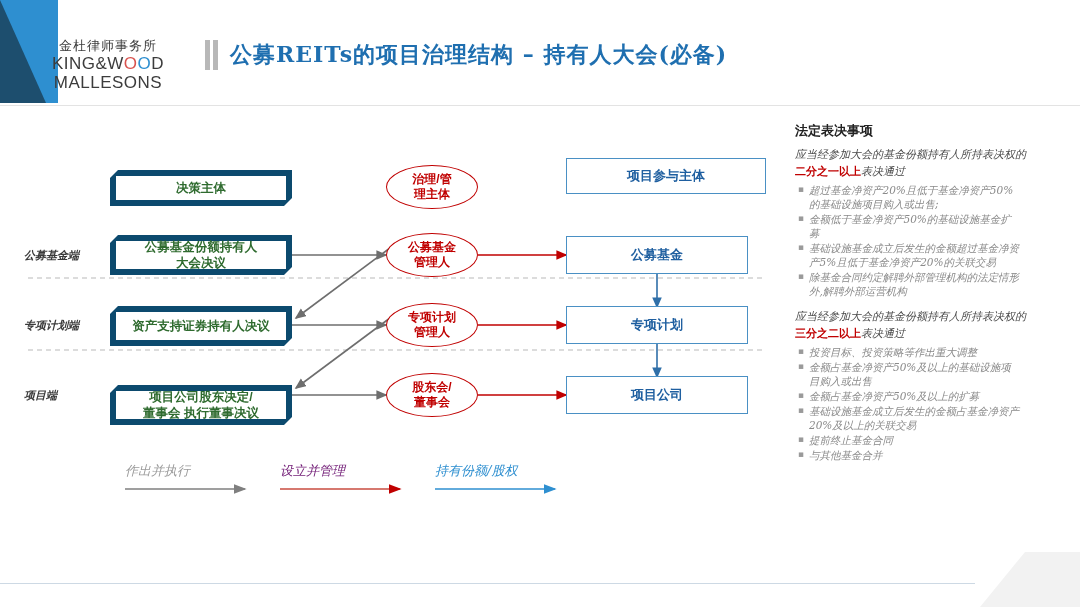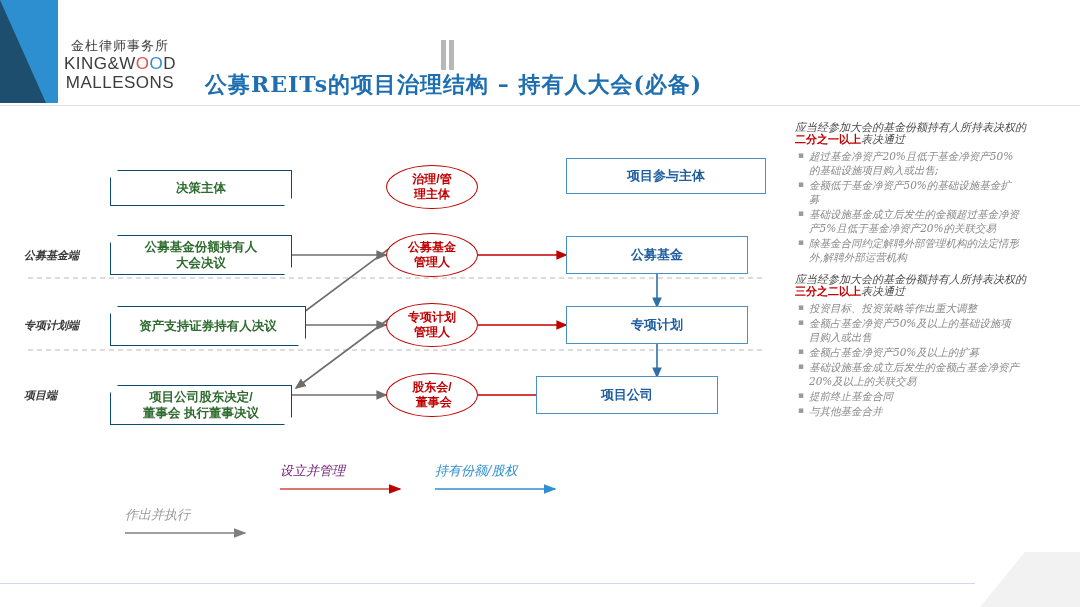--- a/index.html
+++ b/index.html
@@ -2,43 +2,43 @@
 <html><head>
 <meta charset="utf-8">
 <style>
   html,body{margin:0;padding:0;}
   body{
     width:1080px;height:607px;overflow:hidden;background:#ffffff;
     font-family:"Liberation Sans","DejaVu Sans",sans-serif;position:relative;
   }
   
   #corner-graphic{position:absolute;left:0;top:0;width:58px;height:103px;}
-  #logo{position:absolute;left:60px;top:38px;width:120px;text-align:center;color:#3c3c3c;}
+  #logo{position:absolute;left:48px;top:38px;width:120px;text-align:center;color:#3c3c3c;}
   #logo .cn{font-size:13px;letter-spacing:1px;line-height:15px;white-space:nowrap;}
   #logo .en1{font-size:17px;line-height:19px;letter-spacing:.5px;margin-top:1px;}
   #logo .en2{font-size:17px;line-height:19px;letter-spacing:.5px;}
   #logo .o-red{color:#d9534f;}
   #logo .o-blue{color:#2e8fd0;}
 
-  #title-wrap{position:absolute;left:205px;top:40px;display:flex;align-items:center;flex-direction:column;}
+  #title-wrap{position:absolute;left:205px;top:40px;display:flex;align-items:center;}
   .title-bars{display:flex;gap:3px;margin-right:12px;}
   .title-bars span{display:block;width:5px;height:30px;background:#b8b8b8;}
   #slide-title{font-family:"DejaVu Serif","Liberation Serif",serif;font-weight:bold;
     font-size:22px;color:#1f6fb0;letter-spacing:1px;white-space:nowrap;}
 
   #header-rule{position:absolute;left:0;top:105px;width:1080px;height:1px;background:#e3e3e3;}
 
   
   #diagram{position:absolute;left:0;top:110px;width:790px;height:430px;}
   svg#wires{position:absolute;left:0;top:0;width:790px;height:430px;}
 
   .row-label{position:absolute;font-family:"DejaVu Serif","Liberation Serif",serif;
     font-weight:bold;font-style:italic;font-size:11px;color:#3a3a3a;white-space:nowrap;}
 
-  .gbox{position:absolute;border:1px solid #0c4a6e;background:#fff;color:#2f6b2f;
+  .gbox{position:absolute;border:6px solid #0c4a6e;background:#fff;color:#2f6b2f;
     font-weight:bold;font-size:12.5px;display:flex;align-items:center;justify-content:center;
     text-align:center;line-height:16px;box-sizing:border-box;}
   .gbox.clip{clip-path:polygon(8px 0,100% 0,100% calc(100% - 8px),calc(100% - 8px) 100%,0 100%,0 8px);}
 
   .ellipse{position:absolute;border:1.6px solid #c00000;border-radius:50%;background:#fff;
     color:#c00000;font-weight:bold;font-size:12px;display:flex;align-items:center;
     justify-content:center;text-align:center;line-height:15px;box-sizing:border-box;}
 
   .bbox{position:absolute;border:1.4px solid #4a90c4;background:#fff;color:#1f5fa0;
     font-weight:bold;font-size:13px;display:flex;align-items:center;justify-content:center;
@@ -49,21 +49,21 @@
   .leg{position:absolute;}
   .leg .lab{font-family:"DejaVu Serif","Liberation Serif",serif;font-style:italic;
     font-size:13px;white-space:nowrap;margin-bottom:4px;display:block;}
   .leg svg{display:block;}
 
   
   #panel{position:absolute;left:795px;top:122px;width:235px;color:#3a3a3a;}
   #panel h3{margin:0 0 6px 0;font-family:"DejaVu Serif","Liberation Serif",serif;
     font-size:13px;font-weight:bold;color:#222;}
   .lead{font-family:"DejaVu Serif","Liberation Serif",serif;font-style:italic;
-    font-size:11px;line-height:12px;color:#4a4a4a;margin:0 0 3px 0;}
+    font-size:11px;line-height:17px;color:#4a4a4a;margin:0 0 3px 0;}
   .lead .hl{color:#c00000;font-weight:bold;font-style:normal;}
   ul.pl{margin:0 11px 10px 0;padding:0 0 0 14px;list-style:none;}
   ul.pl li{font-family:"DejaVu Serif","Liberation Serif",serif;font-style:italic;
     font-size:10.5px;line-height:14px;color:#8a8a8a;margin-bottom:1px;position:relative;}
   ul.pl li:before{content:"▪";position:absolute;left:-11px;top:-1px;font-size:9px;color:#9a9a9a;}
 
   
   #footer-rule{position:absolute;left:0;top:583px;width:975px;height:1px;background:#cdd9e4;}
   #page-num{position:absolute;right:46px;top:572px;font-family:"DejaVu Serif","Liberation Serif",serif;
     font-weight:bold;font-size:13px;color:#1a1a1a;}
@@ -137,54 +137,54 @@
   </div>
 
   <div class="row-label" style="left:24px;top:138px;">公募基金端</div>
   <div class="row-label" style="left:24px;top:208px;">专项计划端</div>
   <div class="row-label" style="left:24px;top:278px;">项目端</div>
 
   <div class="gbox clip" style="left:110px;top:125px;width:182px;height:40px;white-space:pre-line;text-align:center;">
     <span>公募基金份额持有人
 大会决议</span>
   </div>
-  <div class="gbox clip" style="left:110px;top:196px;width:196px;height:40px;white-space:pre-line;">
+  <div class="gbox clip" style="left:110px;top:196px;width:182px;height:40px;white-space:pre-line;">
     <span>资产支持证券持有人决议</span>
   </div>
   <div class="gbox clip" style="left:110px;top:275px;width:182px;height:40px;white-space:pre-line;">
     <span>项目公司股东决定/
 董事会 执行董事决议</span>
   </div>
 
   <div class="ellipse" style="left:386px;top:123px;width:92px;height:44px;white-space:pre-line;">
     <span>公募基金
 管理人</span>
   </div>
   <div class="ellipse" style="left:386px;top:193px;width:92px;height:44px;white-space:pre-line;">
     <span>专项计划
 管理人</span>
   </div>
-  <div class="ellipse" style="left:386px;top:263px;width:92px;height:44px;white-space:pre-line;text-align:right;">
+  <div class="ellipse" style="left:386px;top:263px;width:92px;height:44px;white-space:pre-line;">
     <span>股东会/
 董事会</span>
   </div>
 
   <div class="bbox" style="left:566px;top:126px;width:182px;height:38px;">
     <span>公募基金</span>
   </div>
   <div class="bbox" style="left:566px;top:196px;width:182px;height:38px;">
     <span>专项计划</span>
   </div>
-  <div class="bbox" style="left:536px;top:266px;width:182px;height:38px;">
+  <div class="bbox" style="left:566px;top:266px;width:182px;height:38px;">
     <span>项目公司</span>
   </div>
 </div>
 
 <div id="legend">
-  <div class="leg" style="left:85px;top:0;margin-top:44px;">
+  <div class="leg" style="left:85px;top:0;">
     <span class="lab" style="color:#9a9a9a;">作出并执行</span>
     <svg width="130" height="10" viewBox="0 0 130 10">
       <defs>
           <marker id="lg" markerWidth="8" markerHeight="8" refX="7" refY="3" orient="auto">
             <path d="M0,0 L8,3 L0,6 z" fill="#7f7f7f"></path>
           </marker>
         </defs>
       <line x1="0" y1="5" x2="120" y2="5" stroke="#7f7f7f" stroke-width="1.6" marker-end="url(#lg)"></line>
     </svg>
   </div>
@@ -206,20 +206,21 @@
           <marker id="lb" markerWidth="8" markerHeight="8" refX="7" refY="3" orient="auto">
             <path d="M0,0 L8,3 L0,6 z" fill="#2e8fd0"></path>
           </marker>
         </defs>
       <line x1="0" y1="5" x2="120" y2="5" stroke="#2e8fd0" stroke-width="1.6" marker-end="url(#lb)"></line>
     </svg>
   </div>
 </div>
 
 <div id="panel">
+  <h3>法定表决事项</h3>
 
   <p class="lead">
     <span>应当经参加大会的基金份额持有人所持表决权的</span><span class="hl">二分之一以上</span><span>表决通过</span>
   </p>
   <ul class="pl">
     <li>超过基金净资产20%且低于基金净资产50%的基础设施项目购入或出售;</li>
     <li>金额低于基金净资产50%的基础设施基金扩募</li>
     <li>基础设施基金成立后发生的金额超过基金净资产5%且低于基金净资产20%的关联交易</li>
     <li>除基金合同约定解聘外部管理机构的法定情形外,解聘外部运营机构</li>
   </ul>

